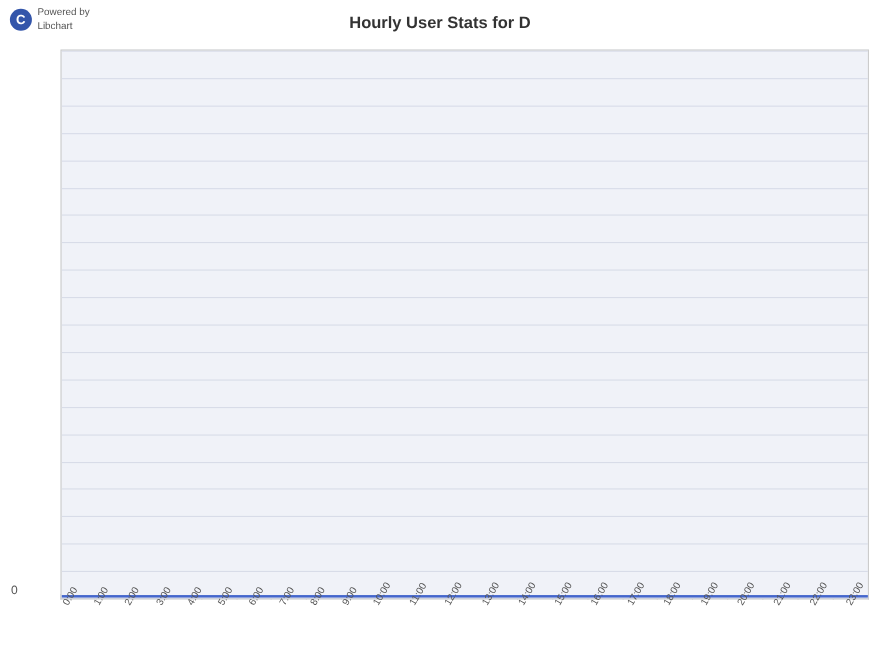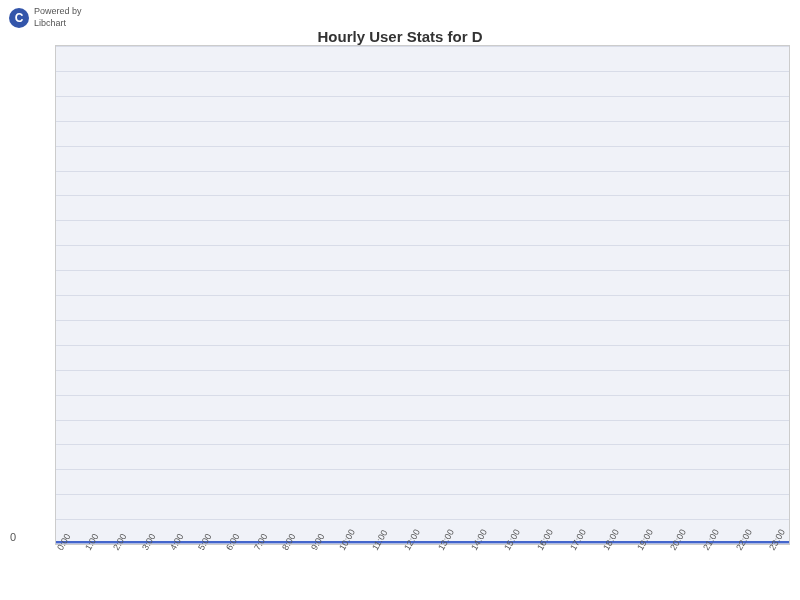--- a/index.html
+++ b/index.html
@@ -29,21 +29,21 @@
       font-size: 9px;
       color: #555;
       line-height: 1.3;
     }
 
     #chart-title {
       text-align: center;
       font-size: 15px;
       font-weight: bold;
       color: #333;
-      padding-top: 28px;
+      padding-top: 12px;
     }
 
     #chart-container {
       position: absolute;
       top: 45px;
       left: 55px;
       right: 10px;
       bottom: 55px;
       background: #f0f2f8;
       border: 1px solid #ccc;

